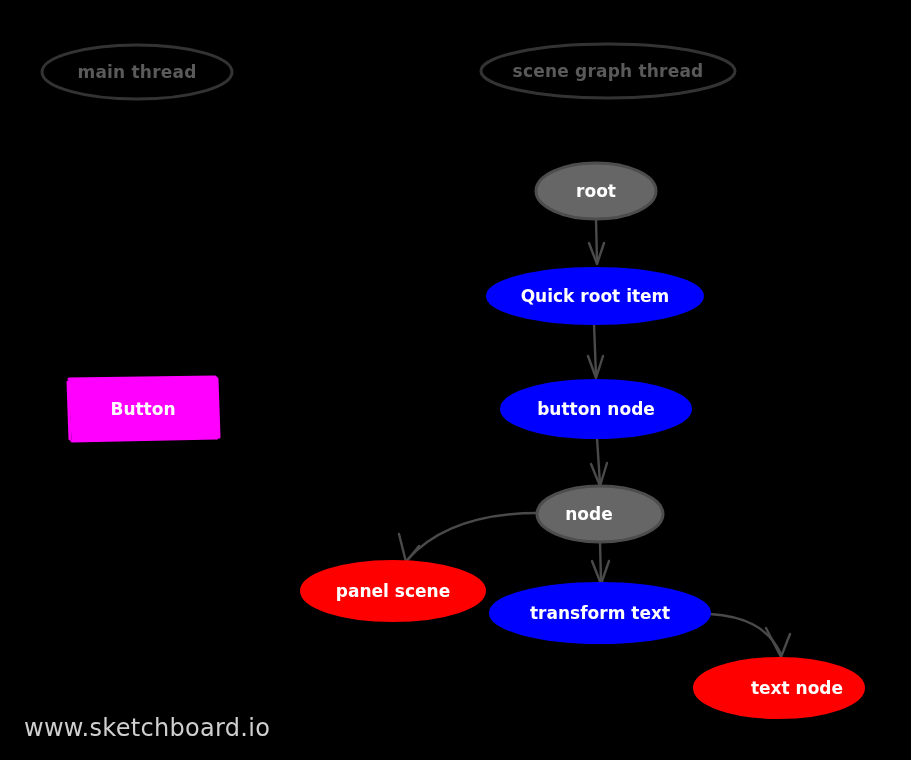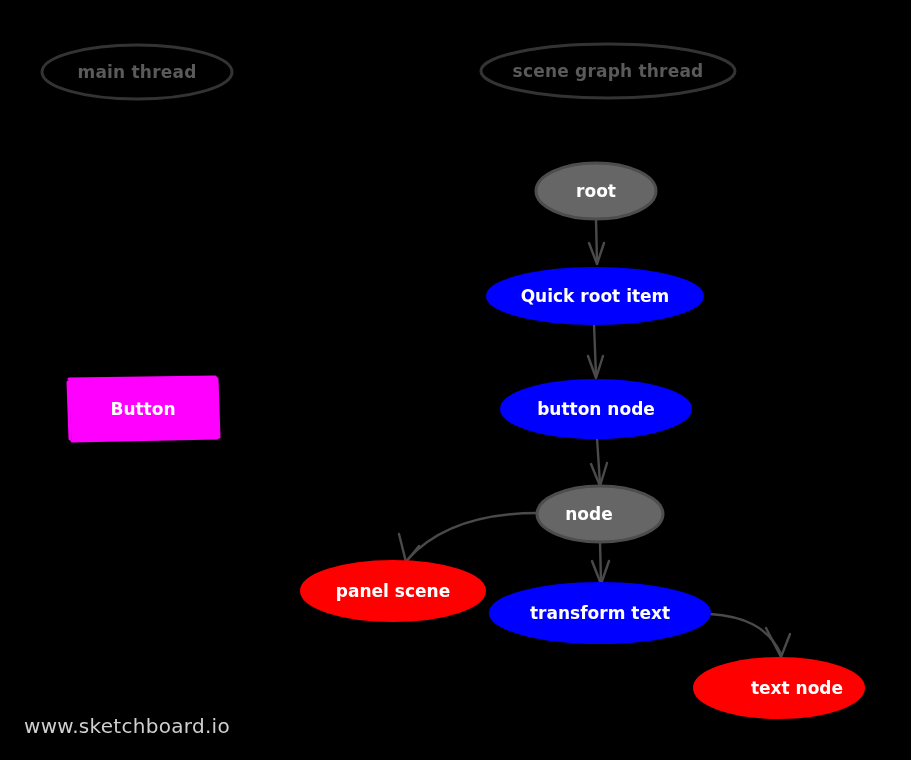--- a/index.html
+++ b/index.html
@@ -42,21 +42,21 @@
   }
   .lbl-solid {
     font-weight: bold;
     font-size: 17px;
     color: #ffffff;
   }
   .watermark {
     position: absolute;
     left: 24px;
     top: 714px;
-    font-size: 20px;
+    font-size: 24px;
     color: #cfcfcf;
     font-family: "DejaVu Sans", "Liberation Sans", sans-serif;
     letter-spacing: 0.3px;
   }
 </style>
 </head>
 <body>
 
 <div id="canvas">
 

